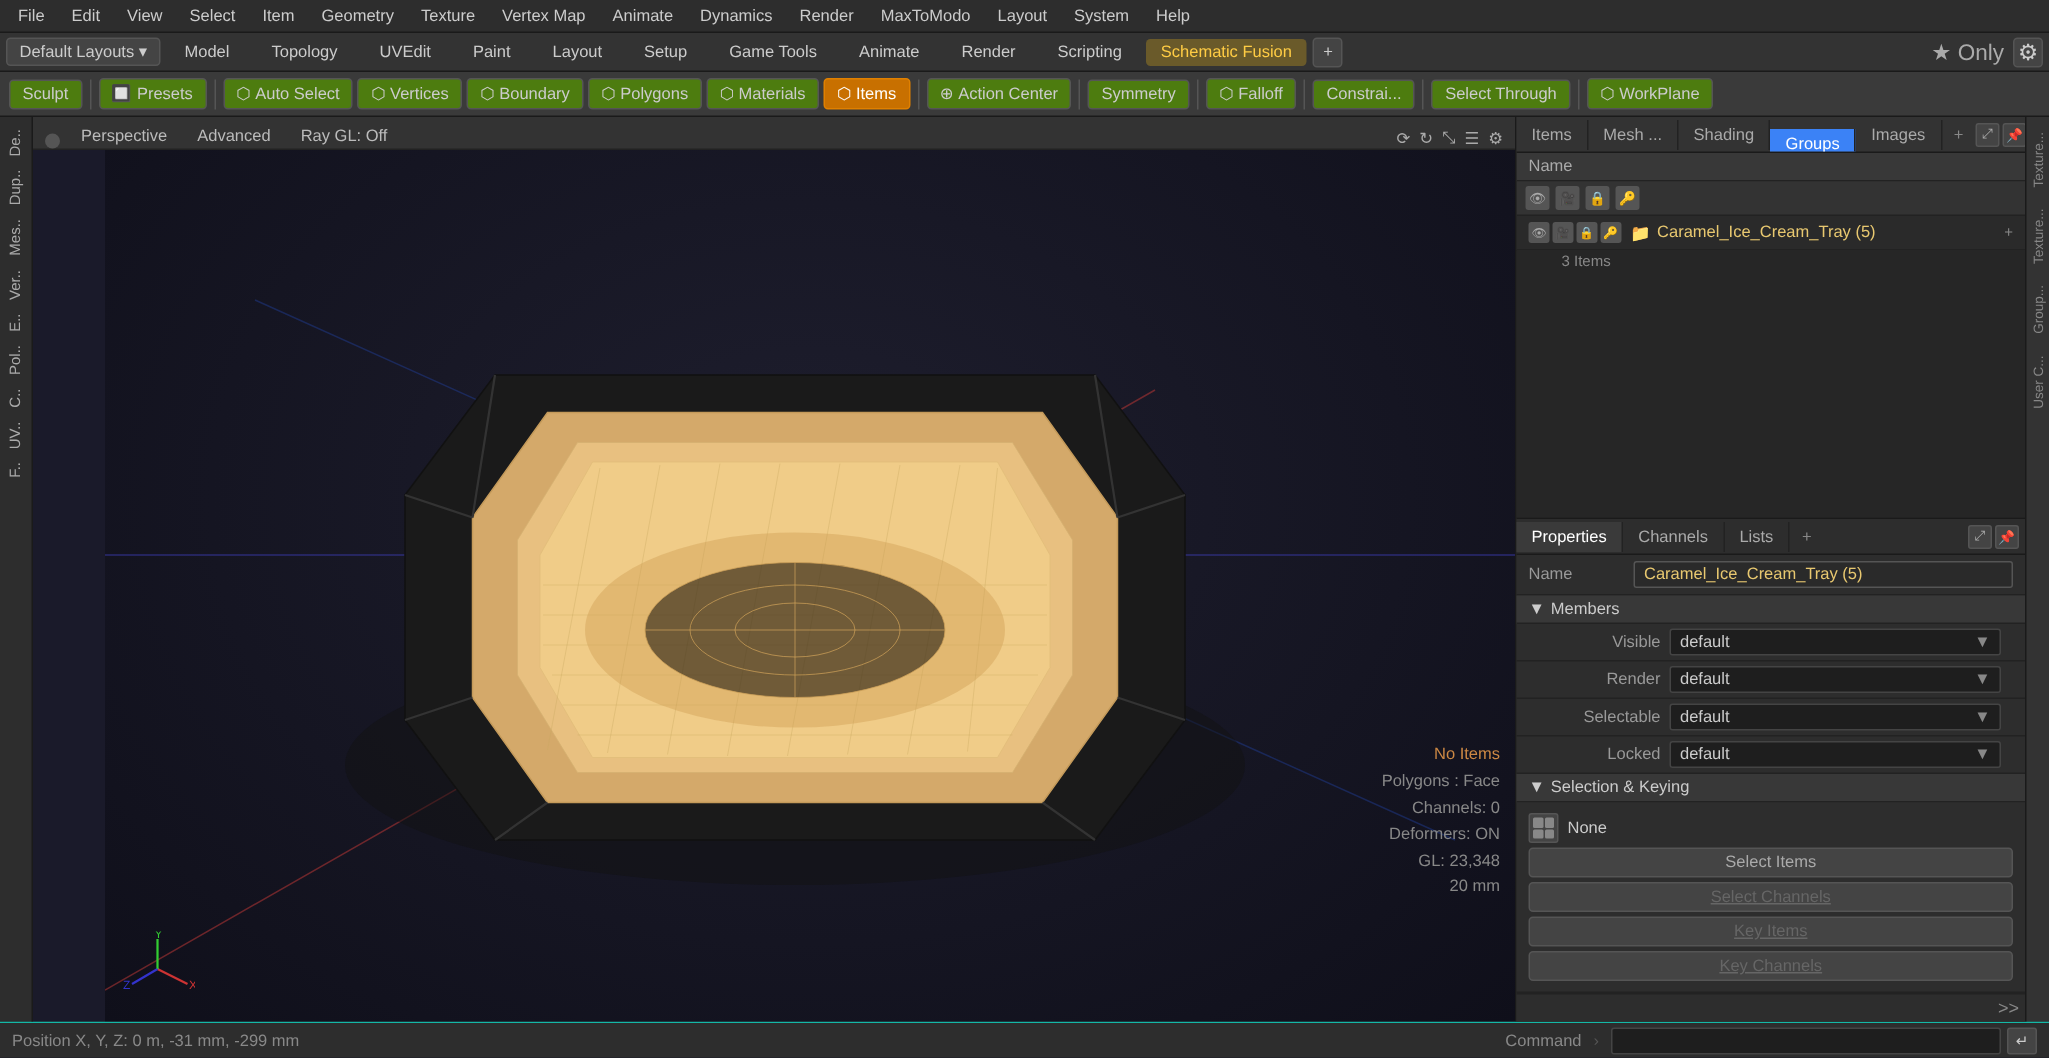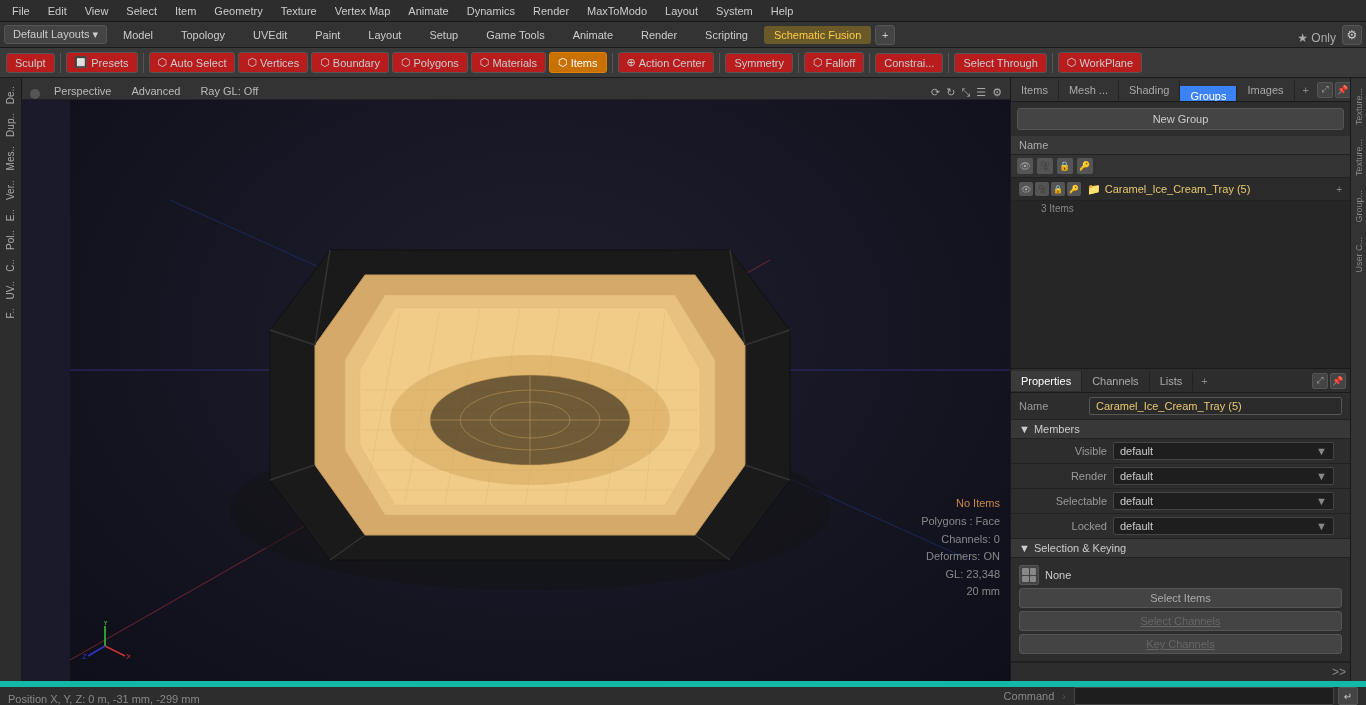--- a/index.html
+++ b/index.html
@@ -72,24 +72,24 @@
       height: 20px;
       display: flex;
       align-items: center;
       justify-content: center;
       border-radius: 3px;
       cursor: pointer;
     }
     .layout-star {
       margin-left: auto;
       display: flex;
-      align-items: flex-end;
+      align-items: center;
       gap: 6px;
       color: #aaa;
-      font-size: 12px;
+      font-size: 15px;
     }
     .gear-btn {
       background: #444;
       border: 1px solid #555;
       color: #ccc;
       width: 20px;
       height: 20px;
       display: flex;
       align-items: center;
       justify-content: center;
@@ -101,21 +101,21 @@
     #tool-bar {
       background: #3a3a3a;
       height: 30px;
       display: flex;
       align-items: center;
       border-bottom: 1px solid #1a1a1a;
       padding: 0 6px;
       gap: 3px;
     }
     .tool-btn {
-      background: #b91c1c;
+      background: #4d7c0f;
       border: 1px solid #555;
       color: #ccc;
       padding: 3px 8px;
       border-radius: 3px;
       font-size: 11px;
       cursor: pointer;
       display: flex;
       align-items: center;
       gap: 3px;
       white-space: nowrap;
@@ -525,22 +525,22 @@
       padding: 6px 2px;
       cursor: pointer;
       white-space: nowrap;
     }
 
     
     #bottom-bar {
       background: #2d2d2d;
       height: 24px;
       display: flex;
-      align-items: flex-end;
-      border-top: 6px solid #14b8a6;
+      align-items: center;
+      border-top: 1px solid #14b8a6;
       padding: 0 8px;
       gap: 8px;
     }
     .bb-text {
       color: #888;
       font-size: 11px;
     }
     #command-row {
       margin-left: auto;
       display: flex;
@@ -799,21 +799,20 @@
       <div class="rp-tab active">Groups</div>
       <div class="rp-tab">Images</div>
       <div class="rp-tab-plus">+</div>
       <div style="margin-left:auto; display:flex; gap:2px; padding-right:4px; align-items:center;">
         <div style="width:16px;height:16px;background:#444;border:1px solid #555;display:flex;align-items:center;justify-content:center;font-size:9px;color:#aaa;cursor:pointer;border-radius:2px;">⤢</div>
         <div style="width:16px;height:16px;background:#444;border:1px solid #555;display:flex;align-items:center;justify-content:center;font-size:9px;color:#aaa;cursor:pointer;border-radius:2px;">📌</div>
       </div>
     </div>
 
     <div id="groups-content">
-      <div id="new-group-btn">New Group</div>
 
       <div id="groups-list-header">
         <span class="gl-col">Name</span>
       </div>
 
       <div id="groups-icons-row">
         <div class="gi-icon">👁</div>
         <div class="gi-icon">🎥</div>
         <div class="gi-icon">🔒</div>
         <div class="gi-icon">🔑</div>
@@ -902,20 +901,21 @@
             <div class="sk-grid-cell"></div>
             <div class="sk-grid-cell"></div>
             <div class="sk-grid-cell"></div>
             <div class="sk-grid-cell"></div>
           </div>
           <span>None</span>
         </div>
 
         <div class="sk-btn">Select Items</div>
         <div class="sk-btn disabled">Select Channels</div>
+        <div class="sk-btn disabled">Key Items</div>
         <div class="sk-btn disabled">Key Channels</div>
       </div>
 
       <div style="display:flex;align-items:center;justify-content:flex-end;padding:2px 4px;border-top:1px solid #222;background:#2d2d2d;">
         <span style="color:#888;font-size:12px;cursor:pointer;">&gt;&gt;</span>
       </div>
     </div>
   </div>
 
   <div id="right-side-tabs">

